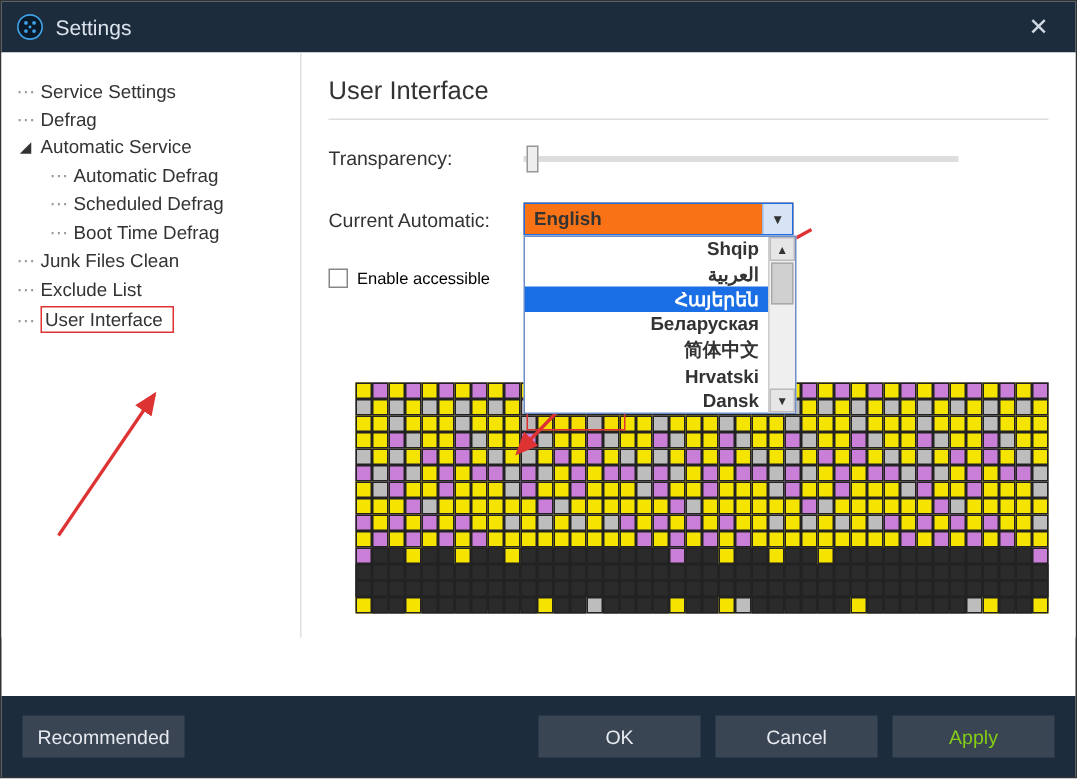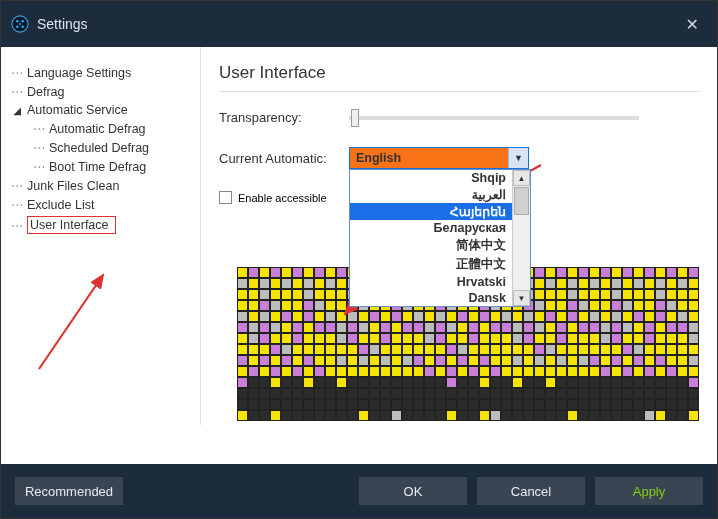--- a/index.html
+++ b/index.html
@@ -1,18 +1,18 @@
 <!DOCTYPE html>
 <html><head>
 <meta charset="utf-8">
 <style>
   * { box-sizing: border-box; margin: 0; padding: 0; font-family: "Segoe UI", Tahoma, sans-serif; }
   html, body { width: 718px; height: 519px; overflow: hidden; background: #fff; }
   .window { width: 718px; height: 519px; border: 1px solid #333; display: flex; flex-direction: column; }
-  .titlebar { height: 46px; background: #1d2c3c; color: #dbe3ed; display: flex; align-items: center; padding: 0 10px; font-size: 14px; }
+  .titlebar { height: 34px; background: #1d2c3c; color: #dbe3ed; display: flex; align-items: center; padding: 0 10px; font-size: 14px; }
   .titlebar .spacer { flex: 1; }
   .close-x { color: #cfd8e3; font-size: 16px; cursor: pointer; padding: 4px 8px; }
   .app-icon { width: 18px; height: 18px; margin-right: 8px; }
   .body { flex: 1; display: flex; background: #fff; position: relative; }
   .sidebar { width: 200px; border-right: 1px solid #e0e0e0; padding: 16px 8px 8px 8px; font-size: 12.5px; color: #333; }
   .tree-item { cursor: pointer; padding: 2px 2px 2px 2px; display: flex; align-items: center; gap: 4px; }
   .tree-item .dash { width: 12px; text-align: right; color: #999; }
   .tree-sub { padding-left: 22px; }
   .tree-arrow { width: 12px; text-align: center; color: #333; font-size: 10px; }
   .ui-selected { border: 1px solid #d33; padding: 1px 6px 1px 2px; }
@@ -63,21 +63,21 @@
     </svg>
     <span>Settings</span>
     <span class="spacer"></span>
     <span class="close-x">✕</span>
   </div>
 
   <div class="body">
     <div class="sidebar">
       <div class="tree-item">
           <span class="dash">⋯</span>
-          <span>Language Settings</span>
+          <span>Service Settings</span>
         </div>
       <div class="tree-item">
           <span class="dash">⋯</span>
           <span>Defrag</span>
         </div>
       <div class="tree-item">
           <span class="tree-arrow">◢</span>
           <span>Automatic Service</span>
         </div>
       <div class="tree-sub">
@@ -124,21 +124,20 @@
           <span>English</span>
           <span class="arrow">▼</span>
           <div class="dropdown">
             <div class="dropdown-inner">
               <div class="dd-list" id="dd-list">
                   <div class="dd-item">Shqip</div>
                   <div class="dd-item">العربية</div>
                   <div class="dd-item sel">Հայերեն</div>
                   <div class="dd-item">Беларуская</div>
                   <div class="dd-item">简体中文</div>
-                  <div class="dd-item">正體中文</div>
                   <div class="dd-item">Hrvatski</div>
                   <div class="dd-item">Dansk</div>
                 </div>
               <div class="dd-scroll">
                 <div class="sbtn">▲</div>
                 <div class="sthumb"></div>
                 <div class="sbtn" style="position:absolute;bottom:0;left:0;right:0">▼</div>
               </div>
             </div>
           </div>

